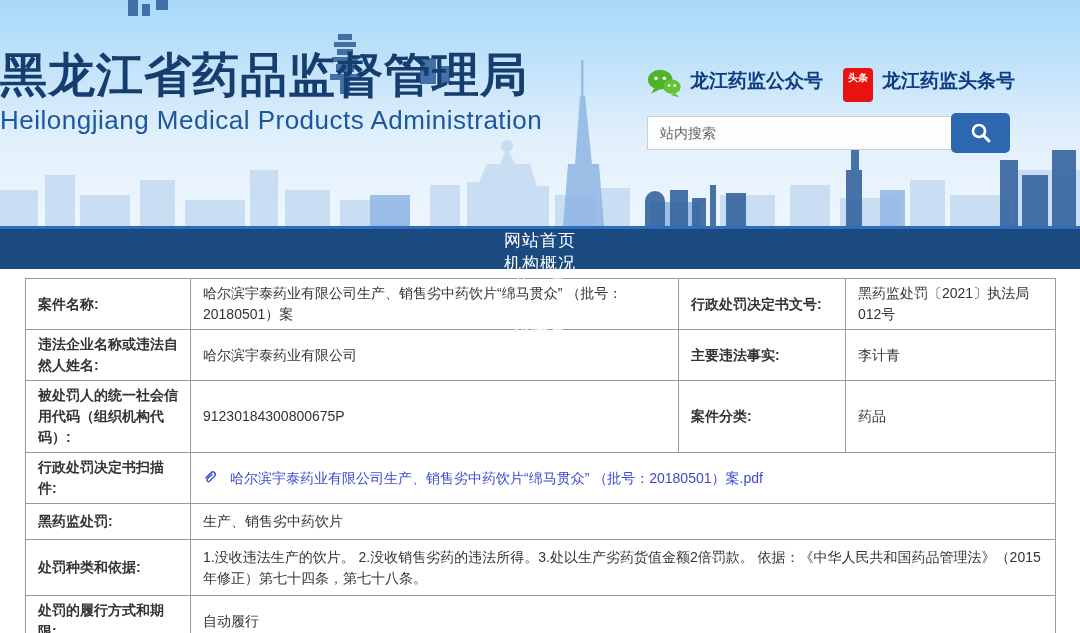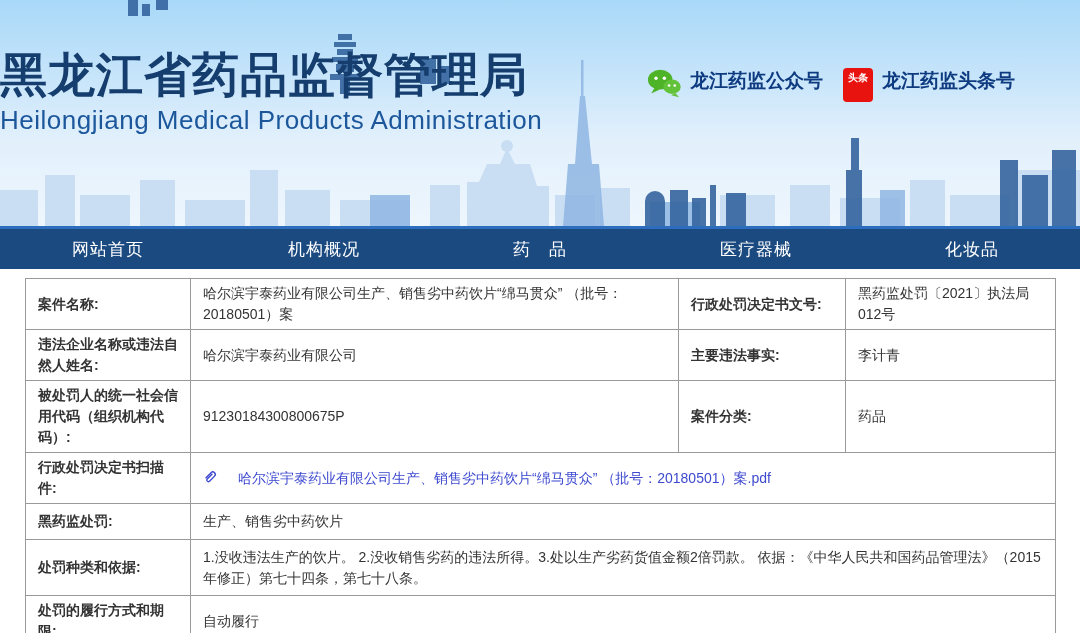--- a/index.html
+++ b/index.html
@@ -31,39 +31,39 @@
     font-family:"Liberation Sans","DejaVu Sans",sans-serif;
   }
   .search-input::placeholder { color:#666; }
   .search-btn {
     width:59px; height:40px; margin-left:-3px; background:#2d67b0; border:none; border-radius:5px;
     display:flex; align-items:center; justify-content:center; cursor:pointer; flex:none;
   }
   
   .nav {
     width:1080px; height:40px; background:#1b4a80; border-top:3px solid #2c6dbe;
-    display:flex; box-sizing:content-box;
+    display:flex; box-sizing:content-box;flex-direction:column;
   }
   .nav-item {
     flex:1; display:flex; align-items:center; justify-content:center;
     color:#ffffff; font-size:17px; letter-spacing:1px; cursor:pointer; white-space:nowrap;
   }
   
   .main { padding:9px 25px 0 25px; }
   table.case { width:1030px; border-collapse:collapse; table-layout:fixed; }
   table.case td {
     border:1px solid #9a9a9a; font-size:14px; color:#333; line-height:1.5;
     padding:4px 12px; vertical-align:middle; overflow:hidden;
   }
   td.lbl { font-weight:bold; }
   tr.r1 { height:38px; } tr.r2 { height:50px; } tr.r3 { height:52px; } tr.r4 { height:38px; }
   tr.r5 { height:36px; } tr.r6 { height:56px; } tr.r7 { height:36px; }
   .doclink {
     color:#3d49cf; text-decoration:none; cursor:pointer;
-    display:inline-flex; align-items:flex-end; gap:20px;
+    display:inline-flex; align-items:flex-end; gap:12px;
   }
   .clip-icon { flex:none; position:relative; top:1px; }
 </style>
 </head>
 <body>
 
 <div class="header">
   <svg class="skyline" viewBox="0 0 1080 226" width="1080" height="226" aria-hidden="true">
 
     <g fill="#c6dcf2" opacity="0.9">
@@ -139,20 +139,31 @@
           <circle cx="9.6" cy="10" r="1.8" fill="#ffffff"></circle>
             <circle cx="18.4" cy="10" r="1.8" fill="#ffffff"></circle>
           <circle cx="23.4" cy="17.6" r="1.4" fill="#ffffff"></circle>
             <circle cx="29.4" cy="17.6" r="1.4" fill="#ffffff"></circle>
         </svg>
       </span>
       <span class="social-label">龙江药监公众号</span>
       <span class="toutiao-badge">头条</span>
       <span class="social-label">龙江药监头条号</span>
     </div>
+    <div class="search">
+      <input class="search-input" type="text" placeholder="站内搜索" style="">
+      <button class="search-btn">
+        <span style="display:flex;">
+          <svg width="24" height="24" viewBox="0 0 24 24" aria-hidden="true">
+            <circle cx="10" cy="10" r="6" fill="none" stroke="#ffffff" stroke-width="2.6"></circle>
+            <line x1="14.6" y1="14.6" x2="20" y2="20" stroke="#ffffff" stroke-width="3" stroke-linecap="round"></line>
+          </svg>
+        </span>
+      </button>
+    </div>
   </div>
 </div>
 
 <div class="nav">
   <div class="nav-item">网站首页</div>
   <div class="nav-item">机构概况</div>
   <div class="nav-item">药　品</div>
   <div class="nav-item">医疗器械</div>
   <div class="nav-item">化妆品</div>
 </div>

